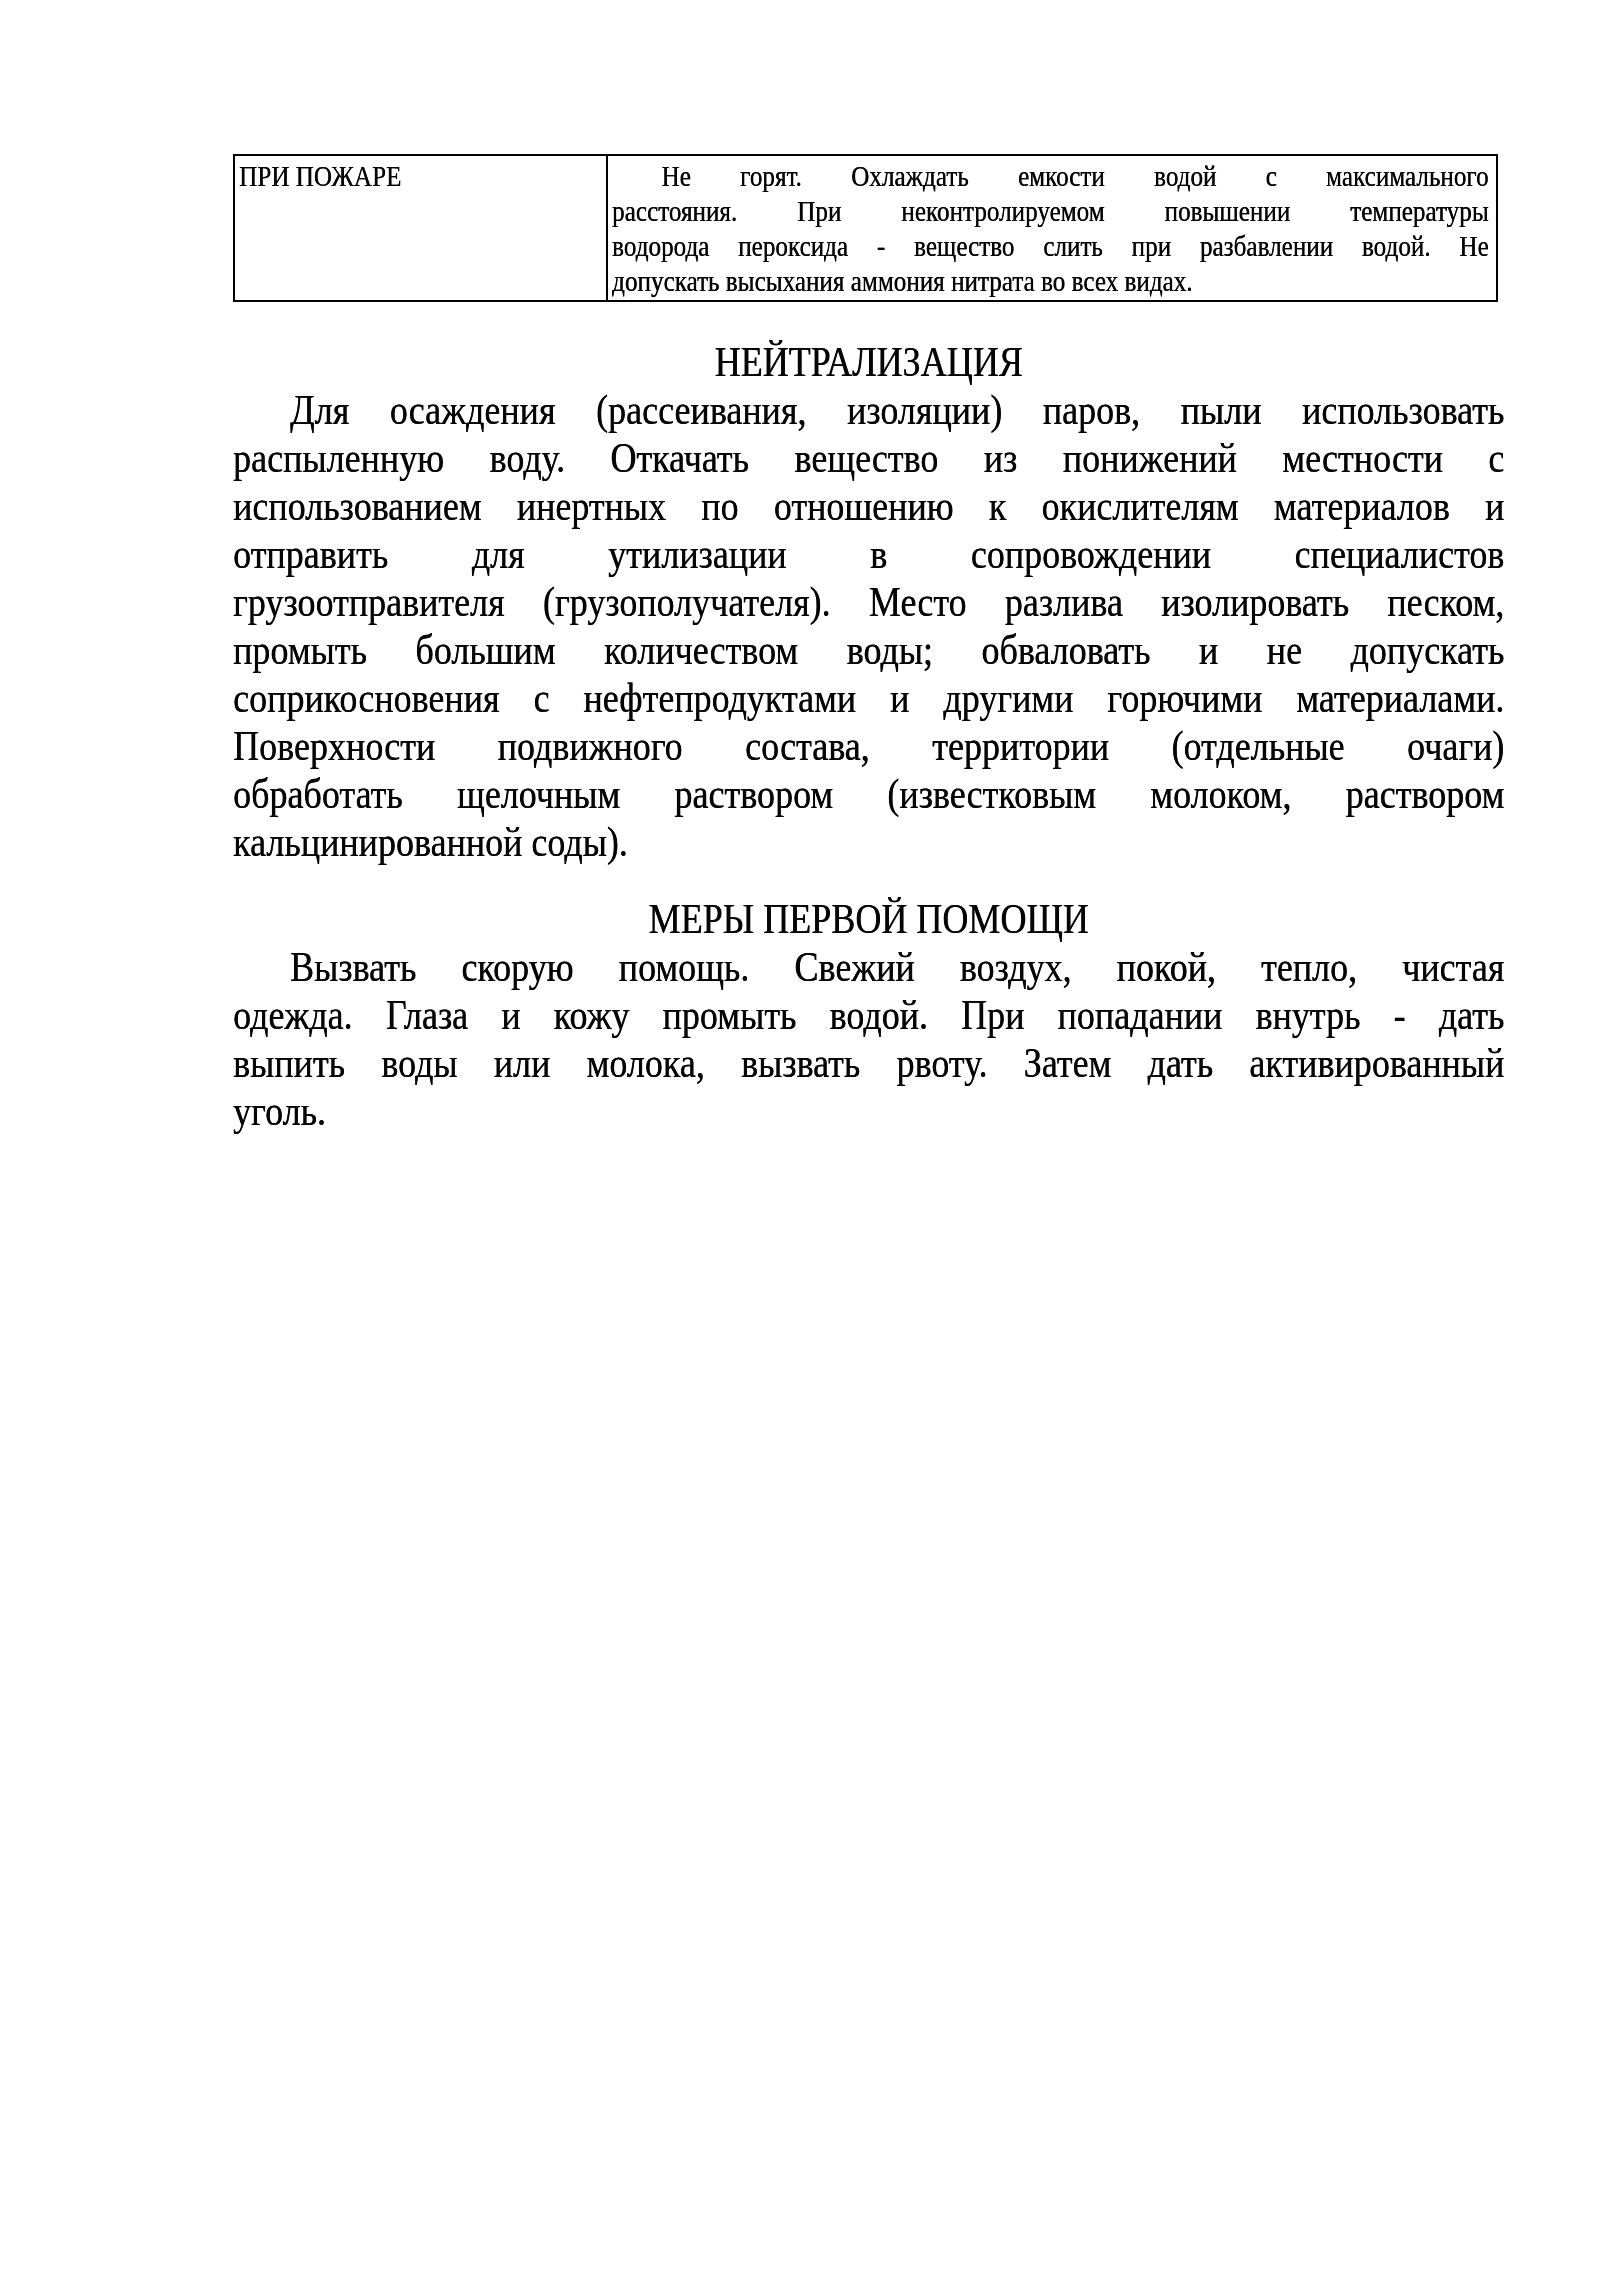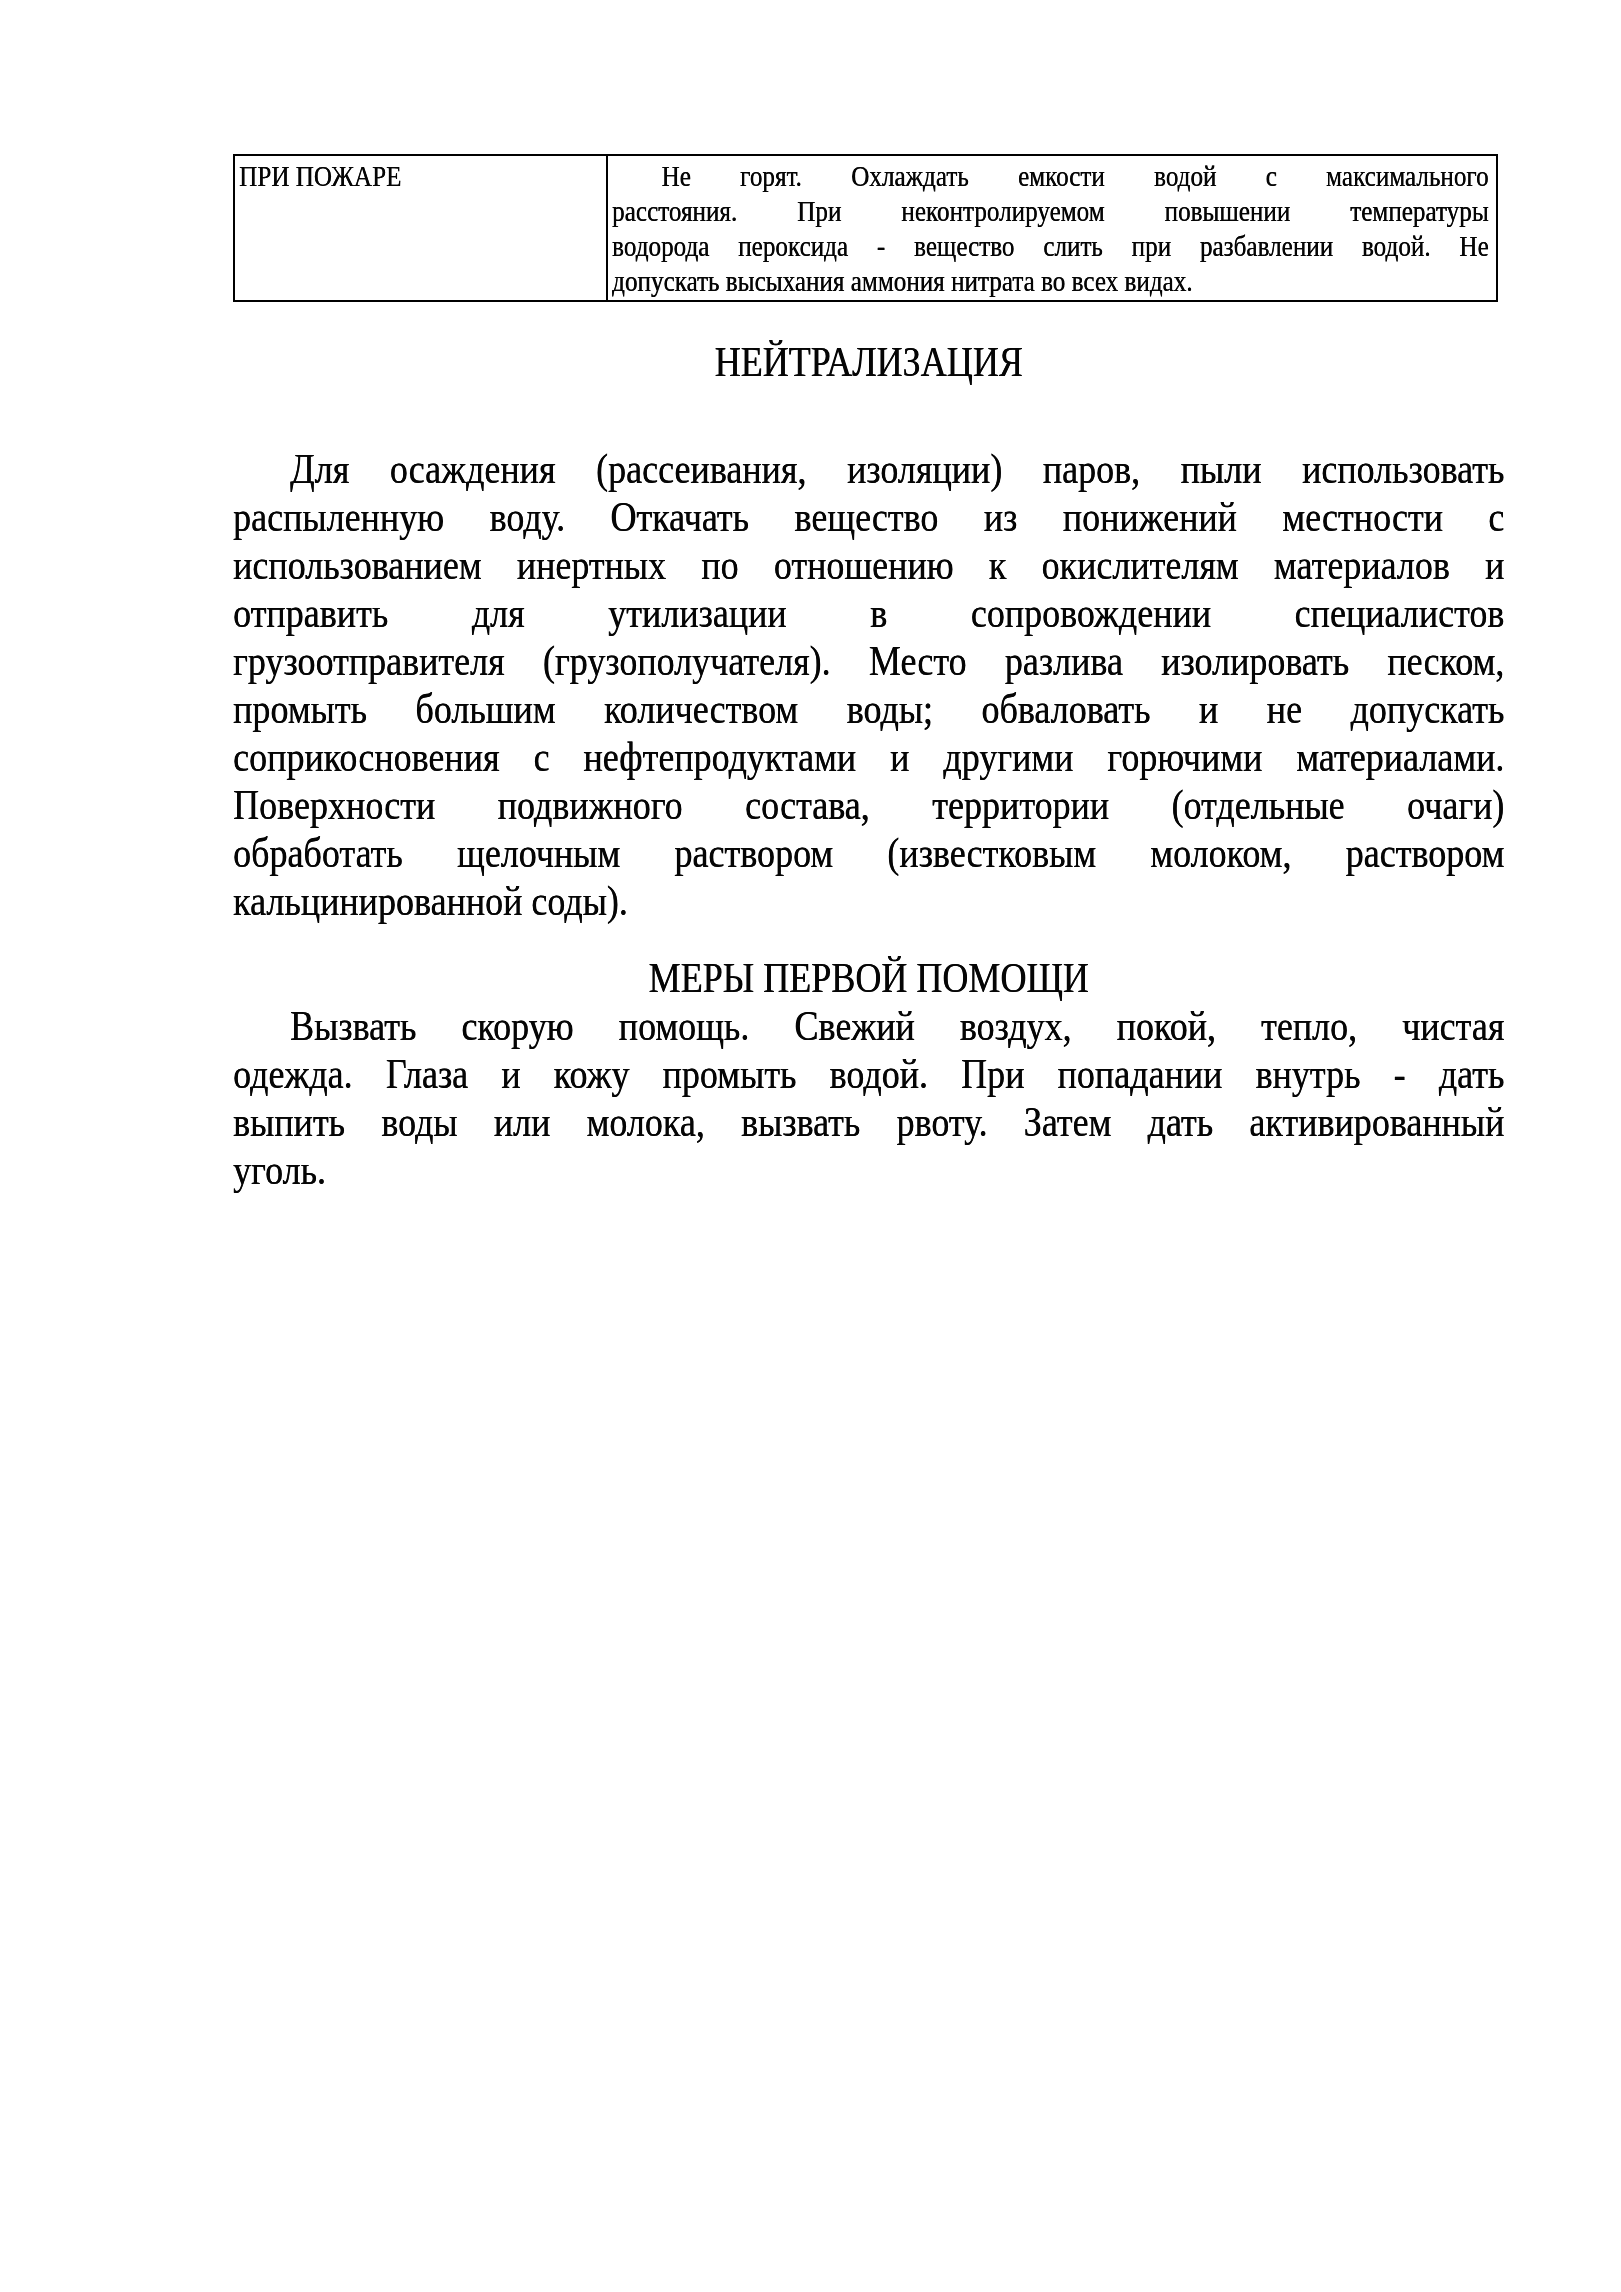--- a/index.html
+++ b/index.html
@@ -73,21 +73,21 @@
     width: 1517px;
     transform: scaleX(0.838);
     transform-origin: 0 50%;
     text-align: center;
     font-size: 43px;
     line-height: 48px;
     font-weight: normal;
   }
   .h1 { margin-top: 36px; }
   .h2 { margin-top: 29.6px; }
-  .para.p1 { margin-top: 59px; }
+  .para.p1 { }
   .para.p2 { }
 </style>
 </head>
 <body>
 
 <div class="page">
 
   <div class="tbl">
     <div class="cell cell-label">
       <div class="label-line">ПРИ ПОЖАРЕ</div>

